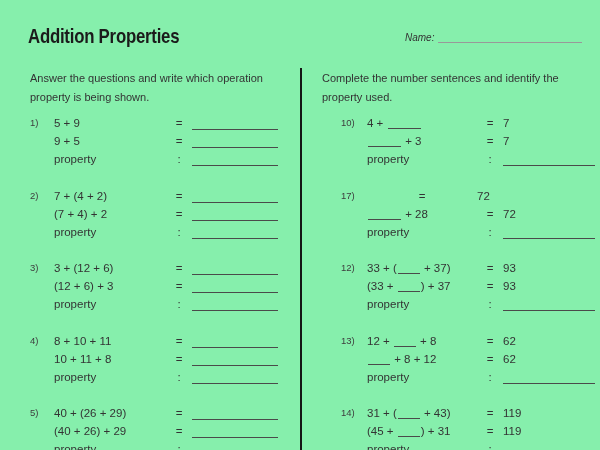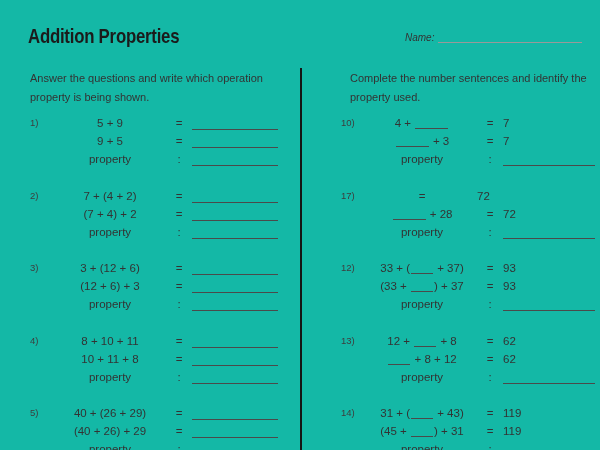--- a/index.html
+++ b/index.html
@@ -1,17 +1,17 @@
 <!DOCTYPE html>
 <html><head>
 <meta charset="utf-8">
 <style>
   html,body { margin:0; padding:0; background:#fff; }
   .sheet {
-    position:relative; width:600px; height:450px; background:#14b8a6;
+    position:relative; width:600px; height:450px; background:#86efac;
     font-family:"Liberation Sans","DejaVu Sans",sans-serif;
     color:var(--text,#333); overflow:hidden;
   }
   .title {
     position:absolute; left:28px; top:24px; margin:0;
     font-size:21px; font-weight:900; color:#1b1b1b;
     letter-spacing:-0.3px; transform:scaleX(0.8); transform-origin:left center;
     white-space:nowrap;
   }
   .namebox { position:absolute; left:405px; top:28px; font-size:10px; color:#333; white-space:nowrap;font-style:italic; }
@@ -19,27 +19,27 @@
     display:inline-block; width:144px; height:12px; margin-left:4px;
     border-bottom:1px solid var(--nameline,#999); transform:translateY(2px);
   }
   .divider { position:absolute; left:300px; top:68px; bottom:0; width:2px; background:var(--divider,#151515); }
   .columns { position:absolute; left:0; top:69px; width:600px; display:flex; }
   .col { box-sizing:border-box; }
   .col.left  { width:300px; padding:0 22px 0 30px; }
   .col.right { width:300px; padding:0 20px 0 22px; }
   .instructions { margin:0 0 7px 0; font-size:11px; line-height:19px; color:#333; }
   .col.left  .instructions { width:252px; }
-  .col.right .instructions { width:250px;margin-left:28px; }
+  .col.right .instructions { width:250px; }
   .problem { margin-bottom:18.5px; }
   .prow { display:grid; height:18px; line-height:18px; font-size:11.5px; }
   .col.left  .prow { grid-template-columns:24px 112px 26px 90px; }
   .col.right .prow { grid-template-columns:26px 110px 26px 96px;margin-left:19px; }
   .pnum { font-size:9.5px; color:#3d3d3d; text-align:left; }
-  .expr { text-align:center; white-space:nowrap; color:#333; }
+  .expr { text-align:left; white-space:nowrap; color:#333; }
   .eq   { text-align:center; color:#333; }
   .anscell { text-align:left; }
   .ansval { color:#333; }
   .ansline {
     display:inline-block; height:13px; border-bottom:1.4px solid var(--line,#4a4a4a);
     transform:translateY(2px);
   }
   .col.left  .ansline { width:86px; }
   .col.right .ansline { width:92px; }
   .blank {

